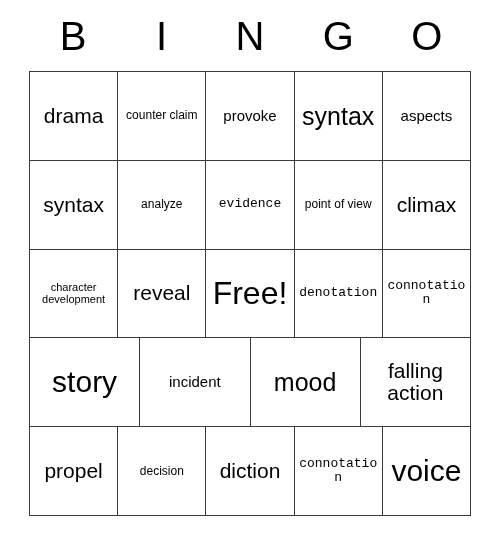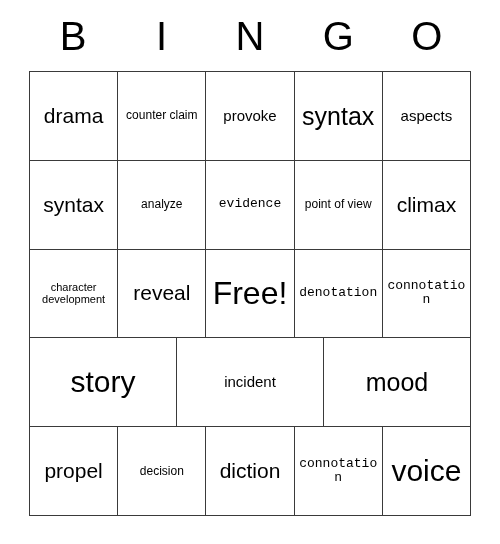--- a/index.html
+++ b/index.html
@@ -152,20 +152,23 @@
       <div class="grid-row">
         <div class="cell fs-xxl">
           <span class="cell-text">story</span>
         </div>
         <div class="cell fs-s">
           <span class="cell-text">incident</span>
         </div>
         <div class="cell fs-xl">
           <span class="cell-text">mood</span>
         </div>
+        <div class="cell fs-l">
+          <span class="cell-text">falling action</span>
+        </div>
       </div>
       <div class="grid-row">
         <div class="cell fs-l">
           <span class="cell-text">propel</span>
         </div>
         <div class="cell fs-m">
           <span class="cell-text">decision</span>
         </div>
         <div class="cell fs-l">
           <span class="cell-text">diction</span>

